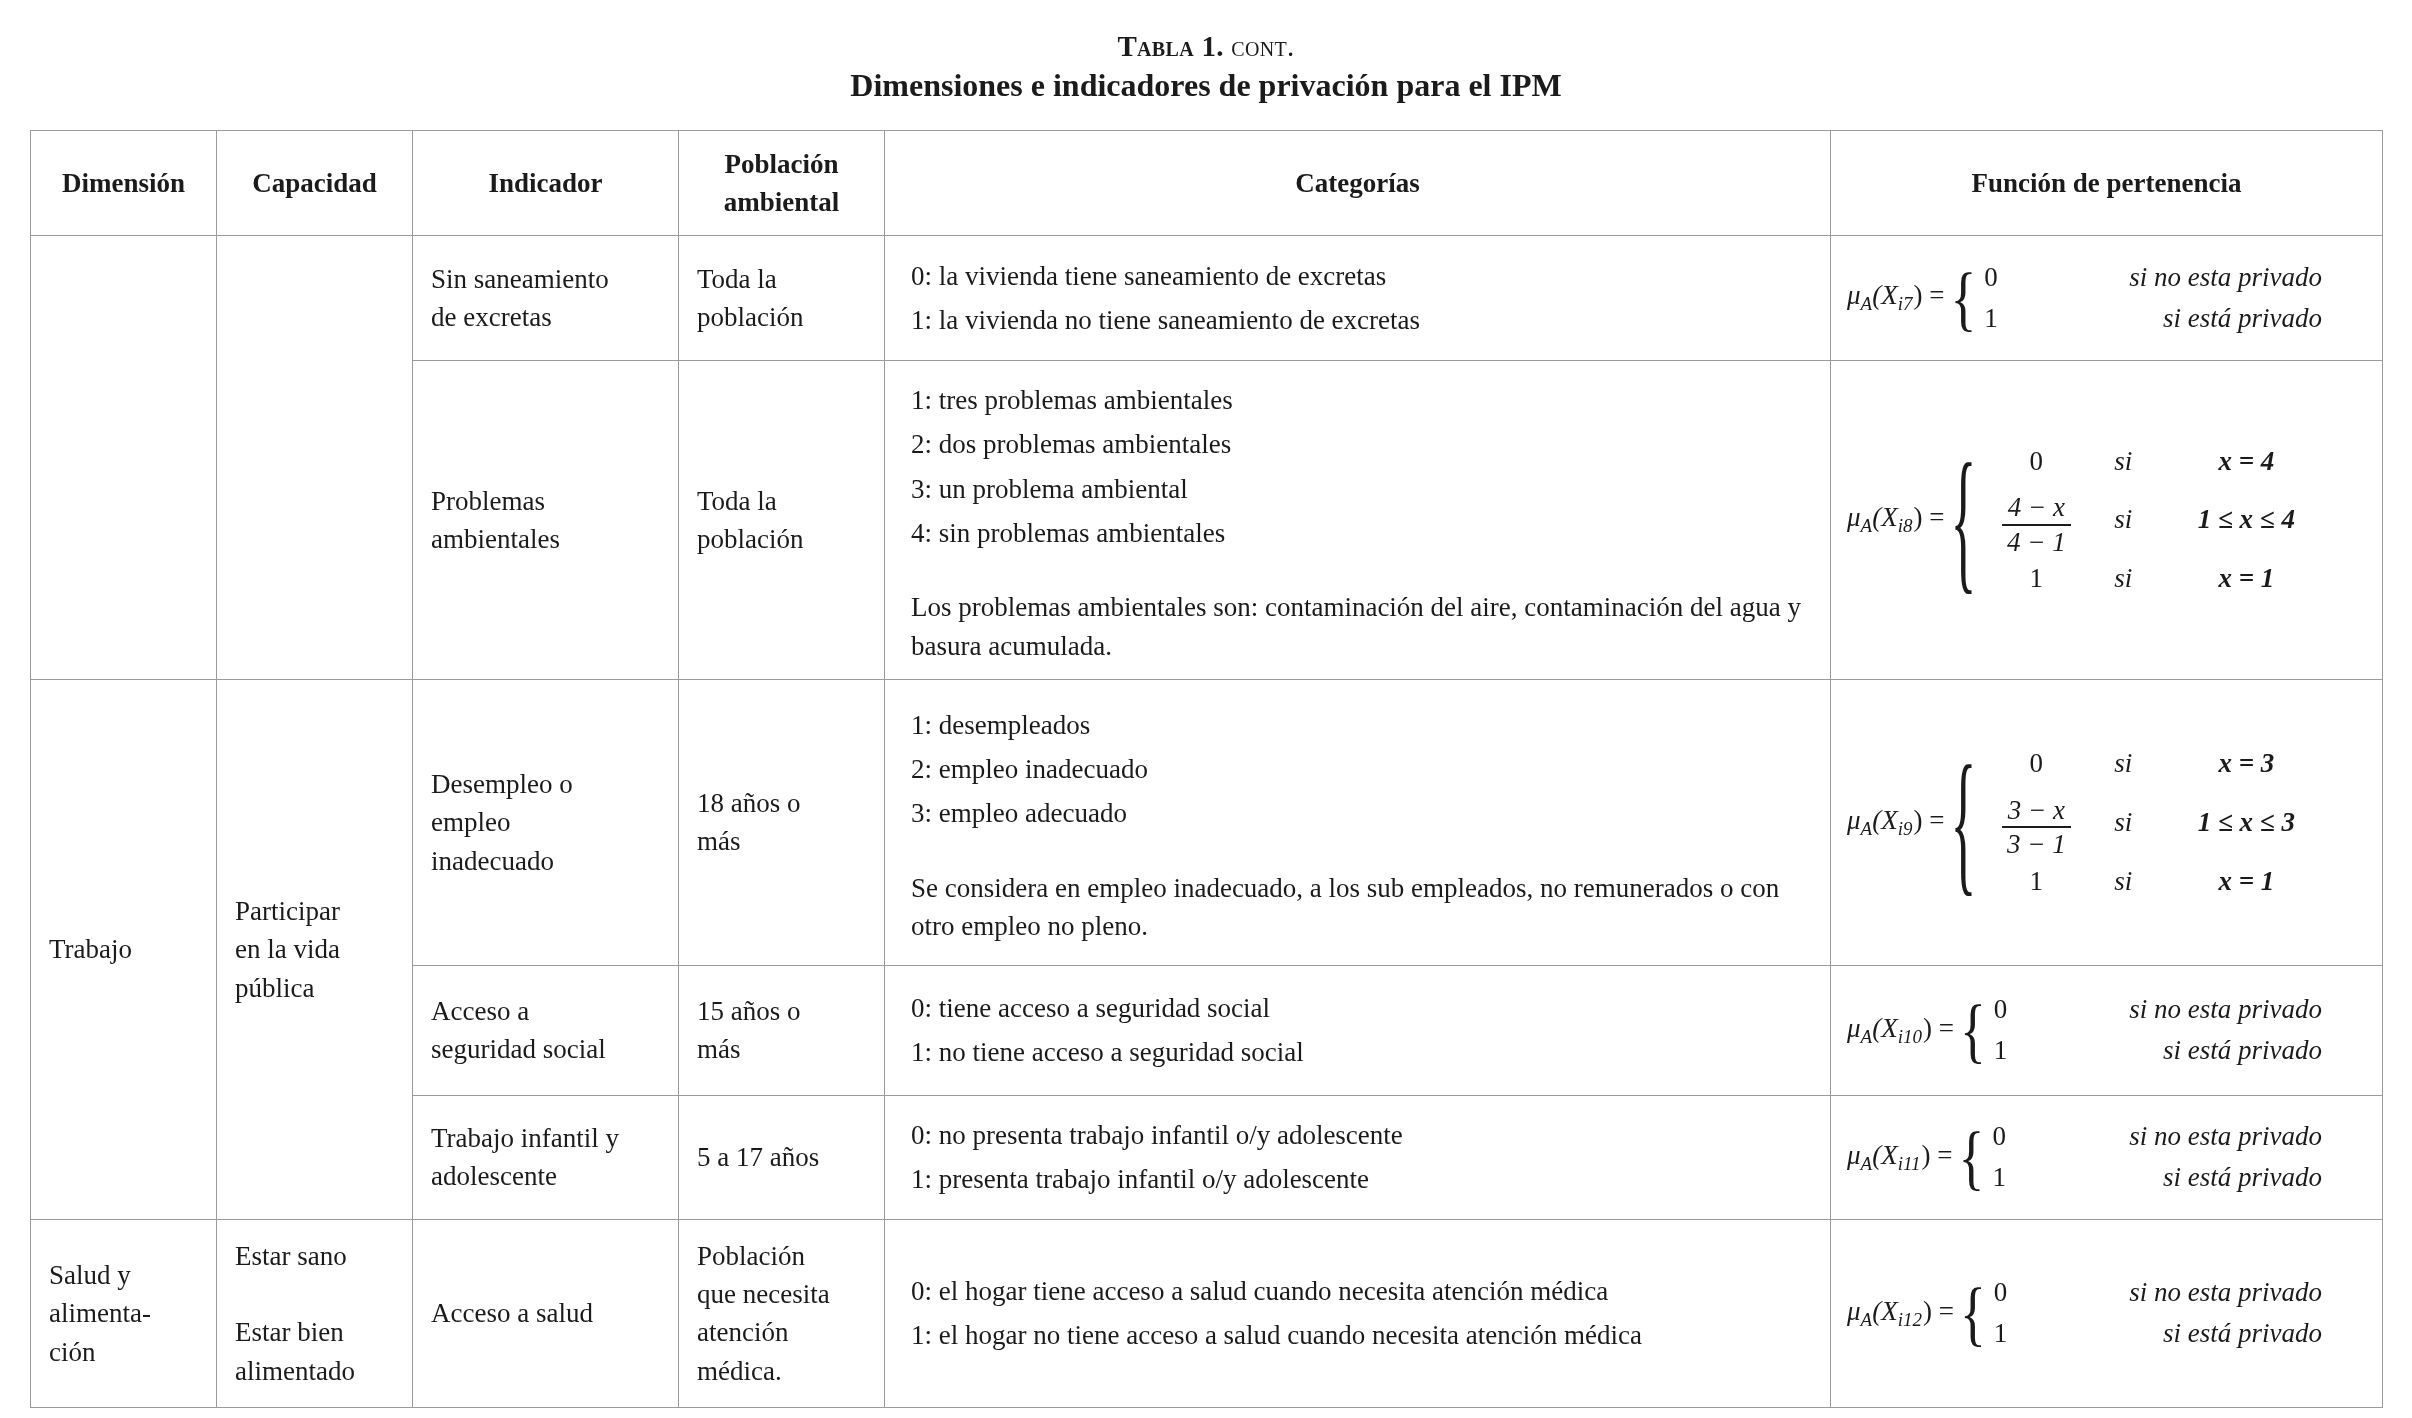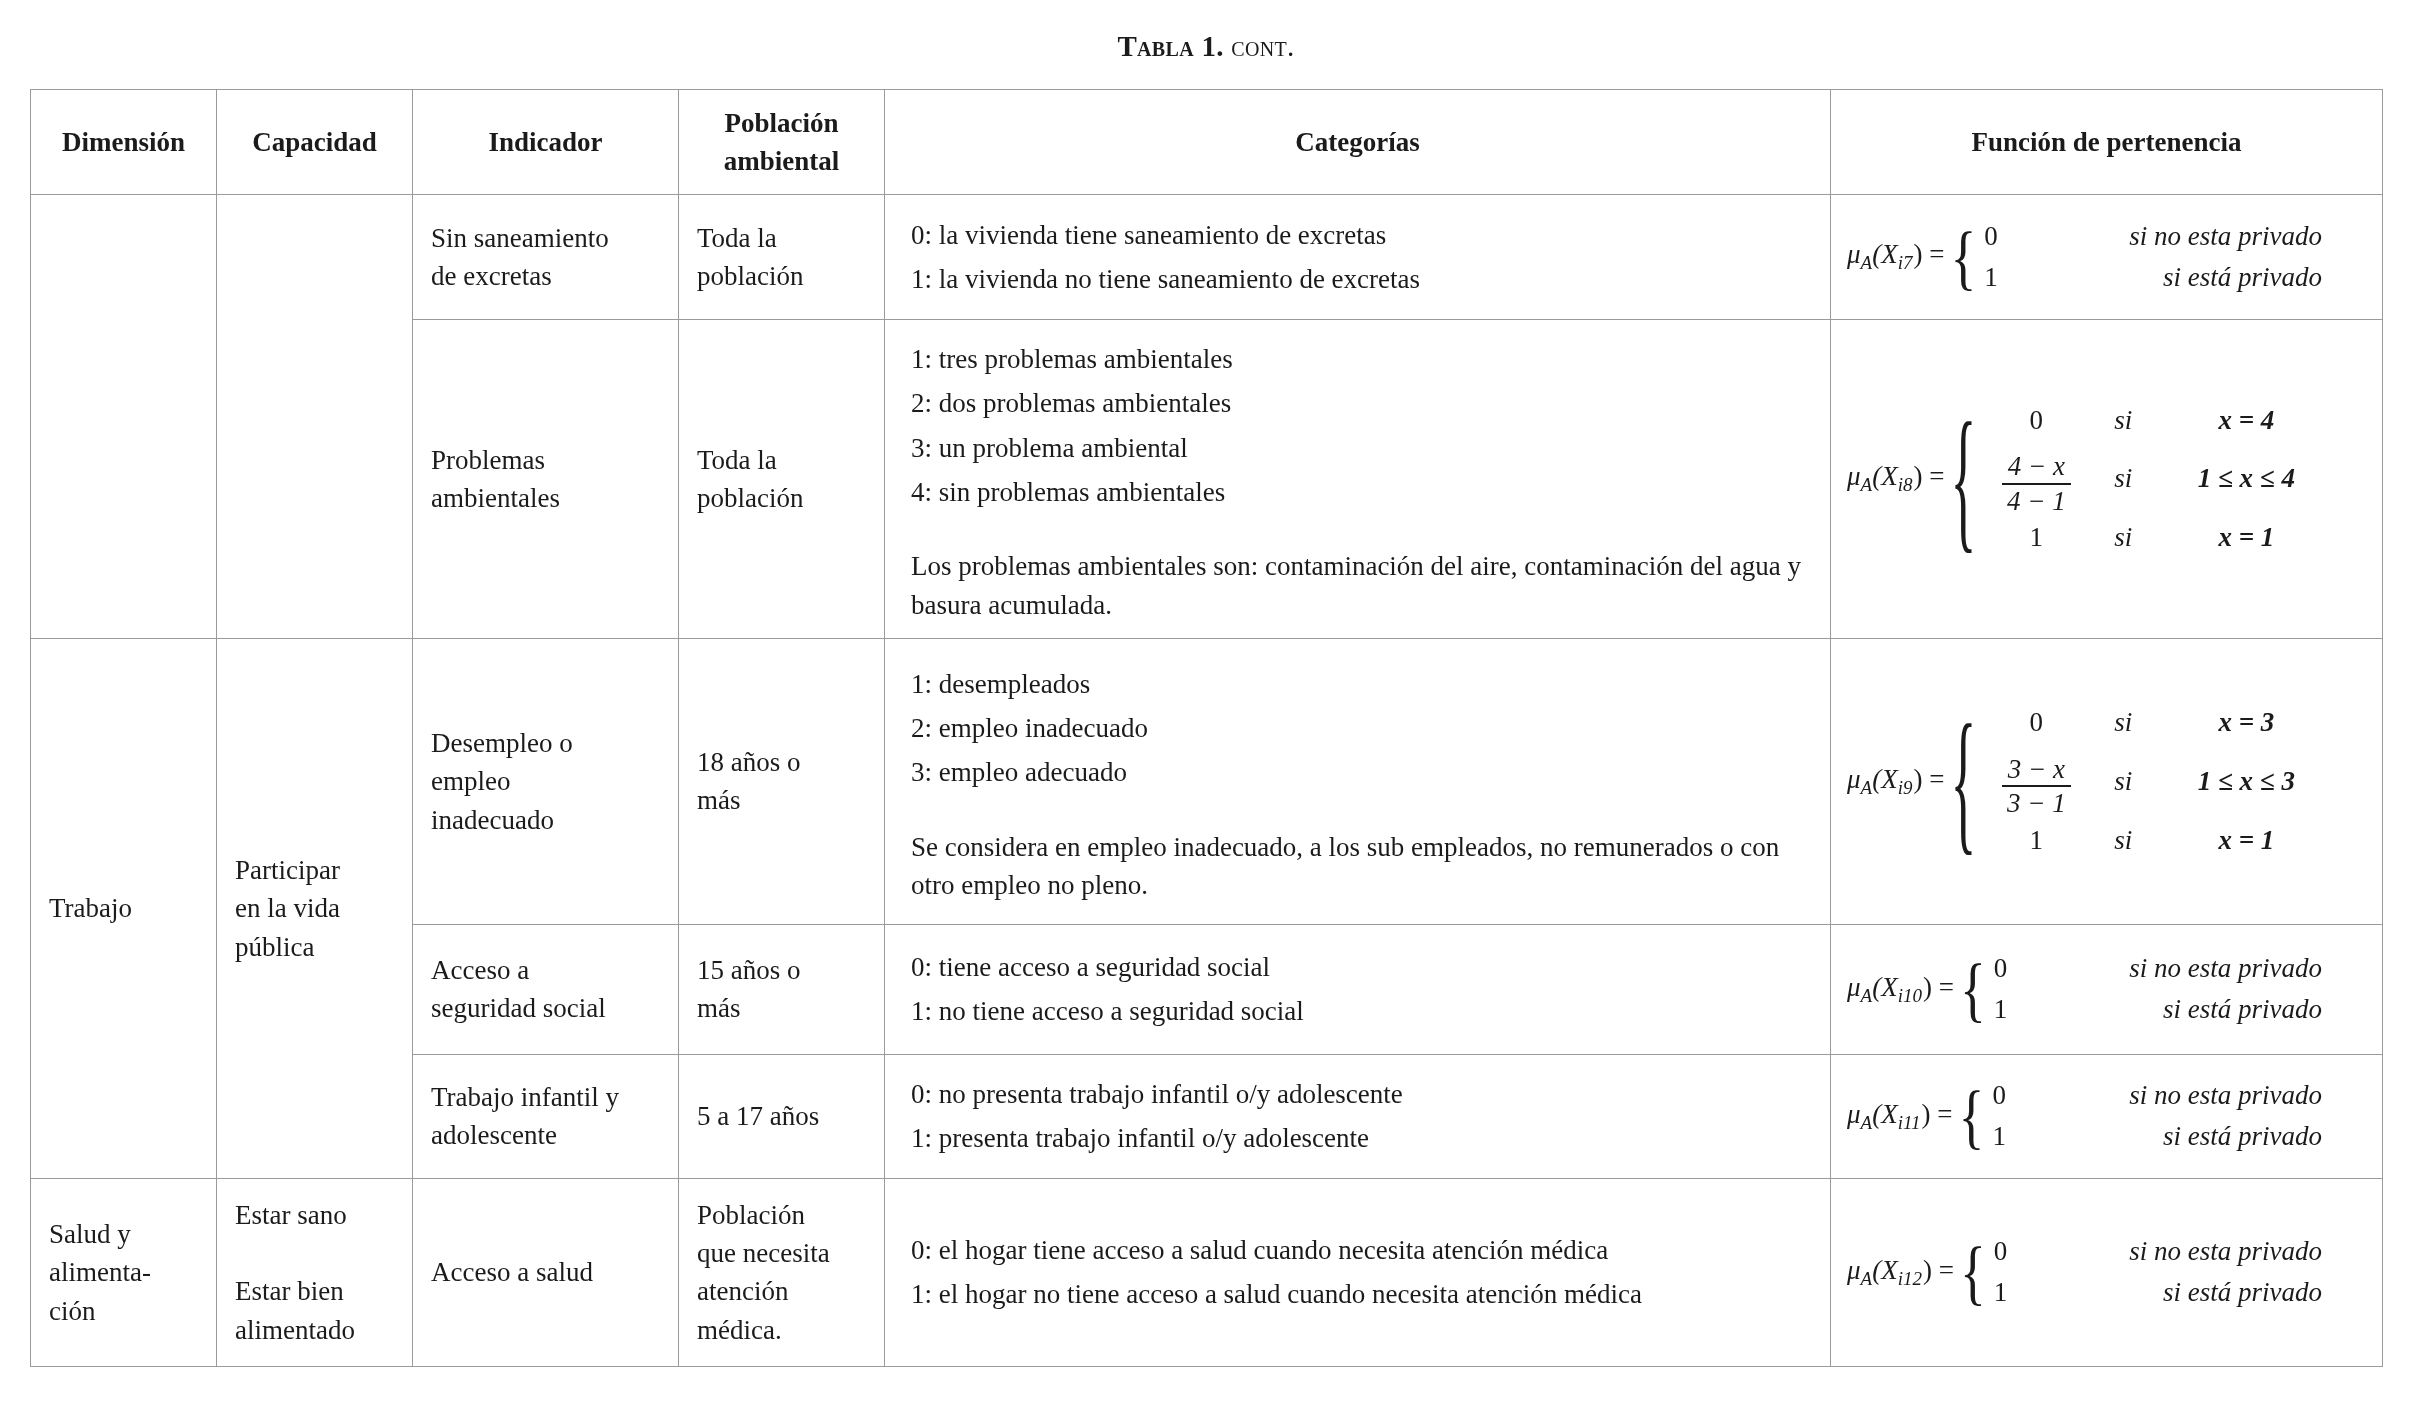--- a/index.html
+++ b/index.html
@@ -58,20 +58,21 @@
   .num { border-bottom:2px solid #1c1c1c; padding:0 5px; }
   .den { padding:0 5px; }
   .psi { width:70px; text-align:center; font-style:italic; }
   .pcond { width:176px; text-align:center; font-style:italic;font-weight:bold; }
 </style>
 </head>
 <body>
 
 <div class="titles">
   <div class="t1"><span class="sc strong">Tabla 1.</span><span class="sc"> cont.</span></div>
+  <div class="t2">Dimensiones e indicadores de privación para el IPM</div>
 </div>
 
 <table class="tbl">
   <colgroup>
     <col style="width:186px">
       <col style="width:196px">
       <col style="width:266px">
       <col style="width:206px">
       <col style="width:946px">
       <col style="width:552px">

